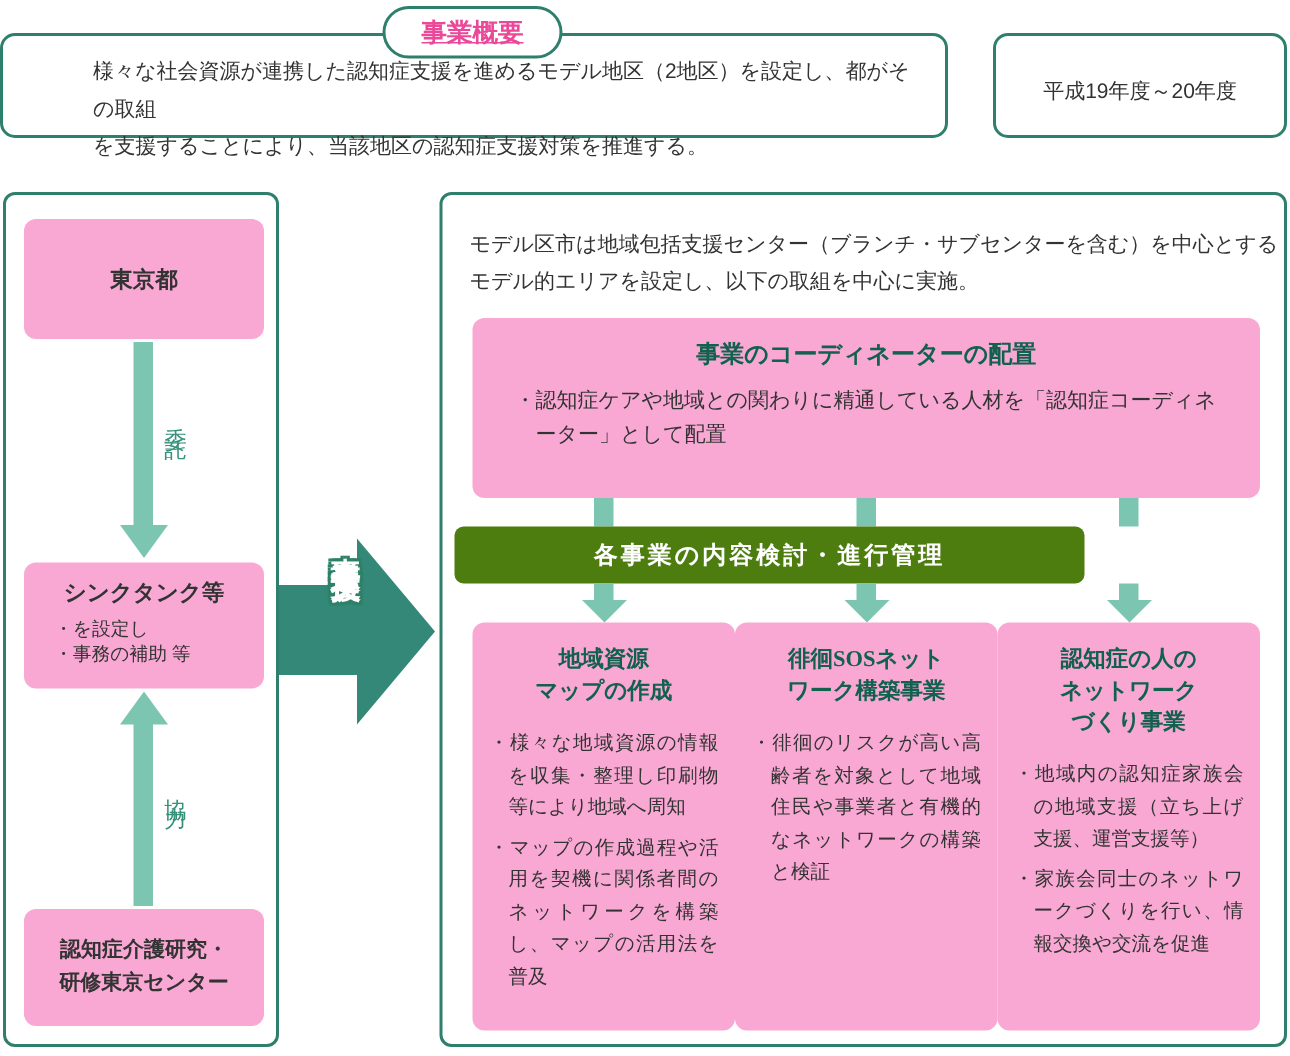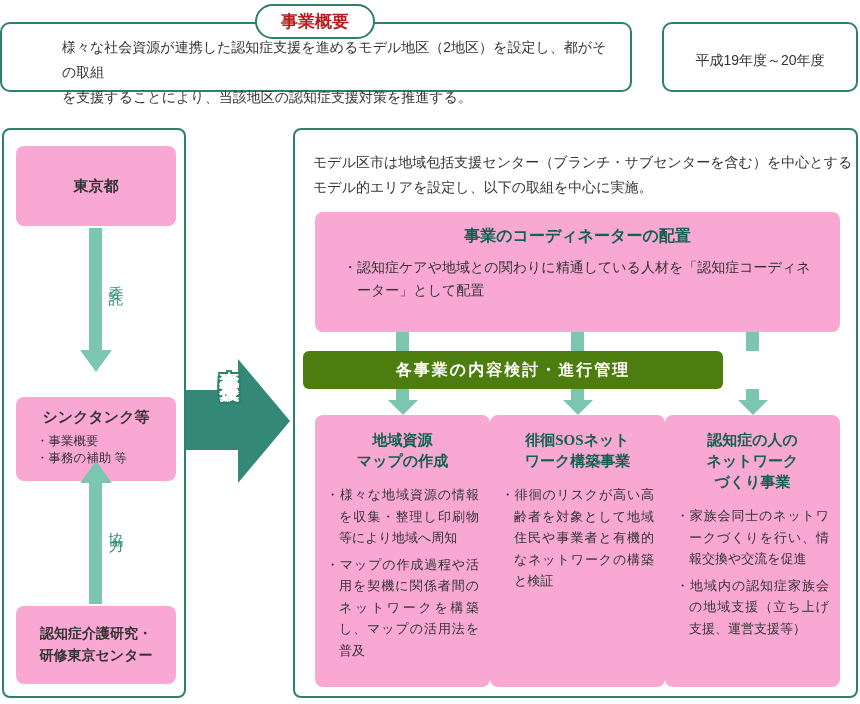--- a/index.html
+++ b/index.html
@@ -6,38 +6,38 @@
   html,body { background:#fff; }
   .canvas {
     position:relative; width:860px; height:704px; overflow:hidden;
     background:#fff;
     font-family:"Liberation Sans","DejaVu Sans",sans-serif;
     color:#333;
   }
   .outline-box { position:absolute; background:#fff; border:2px solid #2e7f6b; border-radius:10px; }
   .pill {
     position:absolute; background:#fff; border:2px solid #2e7f6b; border-radius:18px;
-    color:#b91c1c; font-weight:bold; font-size:17px; line-height:1;
-    padding:7px 24px; white-space:nowrap; z-index:3;
+    color:#ec4899; font-weight:bold; font-size:17px; line-height:1;
+    padding:7px 24px; white-space:nowrap; z-index:3;text-decoration:underline;
   }
   .pill.centered { left:50%; transform:translateX(-50%); }
   .mint { background:#f9a8d4; border-radius:8px;font-family:Liberation Serif, serif; }
   .pre { white-space:pre-line; }
 
   
   .overview-box { left:0; top:22px; width:632px; height:70px;padding-left:46px; }
   .overview-text { padding:11px 14px 0 14px; font-size:14px; line-height:25px; }
   .period-box { left:662px; top:22px; width:196px; height:70px; display:flex; align-items:center; justify-content:center; }
   .period-text { font-size:14px; padding-top:8px; }
 
   
   .left-col { left:2px; top:128px; width:184px; height:570px; border-radius:8px; }
   .node { position:absolute; left:12px; width:160px; display:flex; align-items:center; justify-content:center; text-align:center; font-weight:bold; color:#333; }
   .tokyo { top:16px; height:80px; font-size:15px; }
-  .thinktank { top:245px; height:84px; display:block;margin-top:22px; }
+  .thinktank { top:245px; height:84px; display:block; }
   .thinktank-title { font-weight:bold; font-size:15px; text-align:center; margin-top:11px; }
   .thinktank-bullets { margin:6px 0 0 20px; font-weight:normal; font-size:12.5px; line-height:17px; text-align:left; }
   .center-box { top:476px; height:78px; font-size:14px; line-height:22px; }
 
   .vshaft { position:absolute; width:13px; background:#7cc6b1; }
   .head-down { position:absolute; width:0; height:0; border-left:16px solid transparent; border-right:16px solid transparent; border-top:22px solid #7cc6b1; }
   .head-up { position:absolute; width:0; height:0; border-left:16px solid transparent; border-right:16px solid transparent; border-bottom:22px solid #7cc6b1; }
   .vlabel { position:absolute; writing-mode:vertical-rl; text-orientation:upright; font-size:15px; letter-spacing:6px; color:#35917a; }
 
   
@@ -99,21 +99,21 @@
 
     <div>
       <div class="vshaft" style="left:85px; top:98px; height:122px;"></div>
       <div class="head-down" style="left:76px; top:220px;"></div>
     </div>
     <div class="vlabel" style="left:102px; top:143px;">委託</div>
 
     <div class="node thinktank mint">
       <div class="thinktank-title">シンクタンク等</div>
       <div class="thinktank-bullets">
-        <div class="bullet">・事業概要</div>
+        <div class="bullet">・を設定し</div>
         <div class="bullet">・事務の補助 等</div>
       </div>
     </div>
 
     <div>
       <div class="head-up" style="left:76px; top:331px;"></div>
       <div class="vshaft" style="left:85px; top:352px; height:122px;"></div>
     </div>
     <div class="vlabel" style="left:102px; top:390px;">協力</div>
 
@@ -182,20 +182,20 @@
 ワーク構築事業</div>
         <div class="program-bullets">
           <div class="bullet">・徘徊のリスクが高い高齢者を対象として地域住民や事業者と有機的なネットワークの構築と検証</div>
         </div>
       </div>
       <div class="program mint">
         <div class="program-title pre">認知症の人の
 ネットワーク
 づくり事業</div>
         <div class="program-bullets">
+          <div class="bullet">・地域内の認知症家族会の地域支援（立ち上げ支援、運営支援等）</div>
           <div class="bullet">・家族会同士のネットワークづくりを行い、情報交換や交流を促進</div>
-          <div class="bullet">・地域内の認知症家族会の地域支援（立ち上げ支援、運営支援等）</div>
         </div>
       </div>
     </div>
   </div>
 
 </div>
 
 </body></html>

